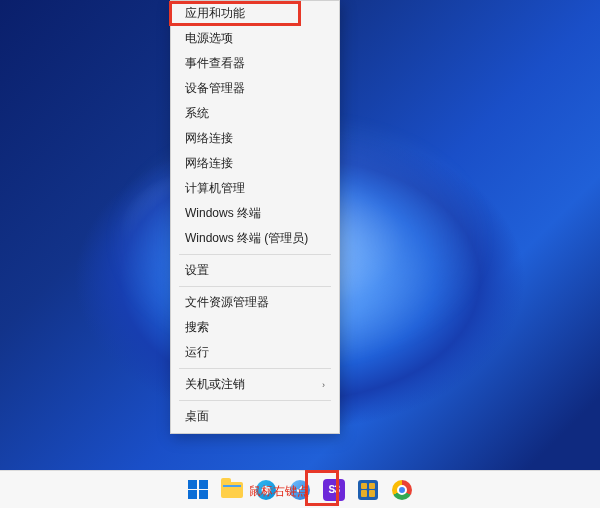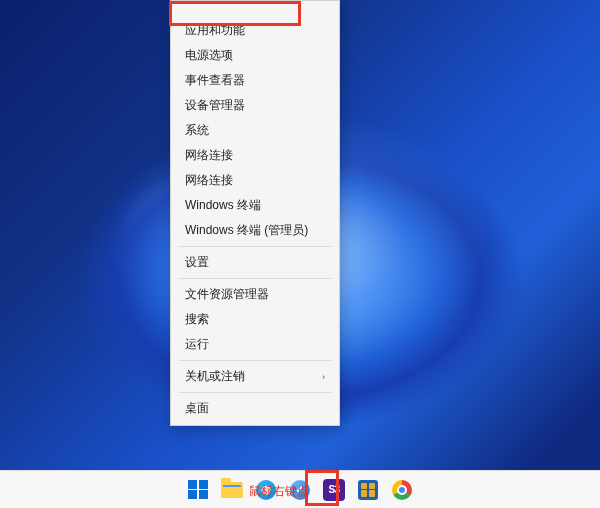--- a/index.html
+++ b/index.html
@@ -24,21 +24,21 @@
       background: radial-gradient(ellipse, rgba(180,215,255,0.55) 0%, rgba(90,160,255,0.25) 35%, transparent 65%);
       filter: blur(3px);
     }
     .context-menu {
       position: absolute;
       left: 170px; top: 0;
       width: 170px;
       background: #f5f5f5;
       border: 1px solid #d0d0d0;
       box-shadow: 2px 4px 14px rgba(0,0,0,0.25);
-      padding: 17px 0 4px 0;
+      padding: 0 0 4px 0;
       z-index: 5;
     }
     .menu-item {
       padding: 4px 14px;
       font-size: 12px;
       color: #222;
       cursor: default;
       display: flex; justify-content: space-between; align-items: center;
       white-space: nowrap;
     }
@@ -93,21 +93,21 @@
     }
     .round-icon {
       width: 20px; height:20px; border-radius:50%;
       display:flex;align-items:center;justify-content:center;
       font-size:11px;font-weight:bold;
     }
     .browser1 { background: linear-gradient(135deg,#34b8f1,#0a8cd8); color:#fff;}
     .browser2 { background: linear-gradient(135deg,#6fc0ff,#2a77d6); color:#fff;}
     .s3-icon {
       width:22px;height:22px;border-radius:4px;
-      background:#4c1d95;color:#fff;
+      background:#6d28d9;color:#fff;
       display:flex;align-items:center;justify-content:center;
       font-size:10px;font-weight:bold;letter-spacing:-0.5px;
     }
     .grid-icon {
       width:20px;height:20px;border-radius:3px;
       background:#1e5fb0;
       display:grid;grid-template-columns:1fr 1fr;grid-template-rows:1fr 1fr;gap:1.5px;padding:3px;
     }
     .grid-icon span{background:#e6ae28;border-radius:1px;}
     .chrome-icon {
@@ -142,20 +142,23 @@
   <div class="menu-item">
       <span>系统</span>
     </div>
   <div class="menu-item">
       <span>网络连接</span>
     </div>
   <div class="menu-item">
       <span>网络连接</span>
     </div>
   <div class="menu-item">
+      <span>计算机管理</span>
+    </div>
+  <div class="menu-item">
       <span>Windows 终端</span>
     </div>
   <div class="menu-item">
       <span>Windows 终端 (管理员)</span>
     </div>
   <div class="menu-sep"></div>
   <div class="menu-item">
       <span>设置</span>
     </div>
   <div class="menu-sep"></div>

